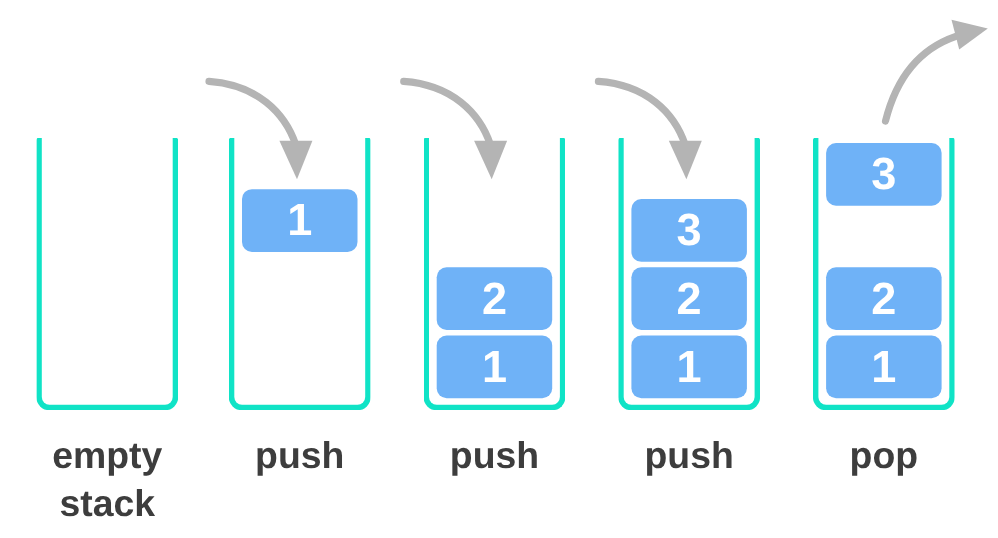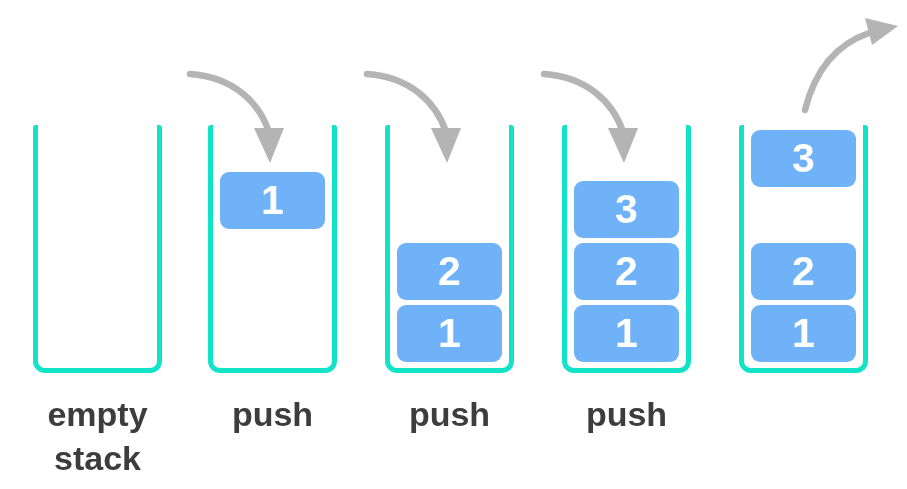--- a/index.html
+++ b/index.html
@@ -120,20 +120,21 @@
     <div class="block row-2">2</div>
     <div class="block row-1">1</div>
     <div class="label">push</div>
   </div>
 
   <div class="col c5">
     <div class="container"></div>
     <div class="block float-pop">3</div>
     <div class="block row-2">2</div>
     <div class="block row-1">1</div>
+    <div class="label">pop</div>
   </div>
 
   <svg class="arrow a2" width="110" height="105" viewBox="0 0 110 105">
     <path d="M 5 10 C 48 13 74 38 84 68"></path>
     <polygon points="69,64 99,64 85,99"></polygon>
   </svg>
   <svg class="arrow a3" width="110" height="105" viewBox="0 0 110 105">
     <path d="M 5 10 C 48 13 74 38 84 68"></path>
     <polygon points="69,64 99,64 85,99"></polygon>
   </svg>

